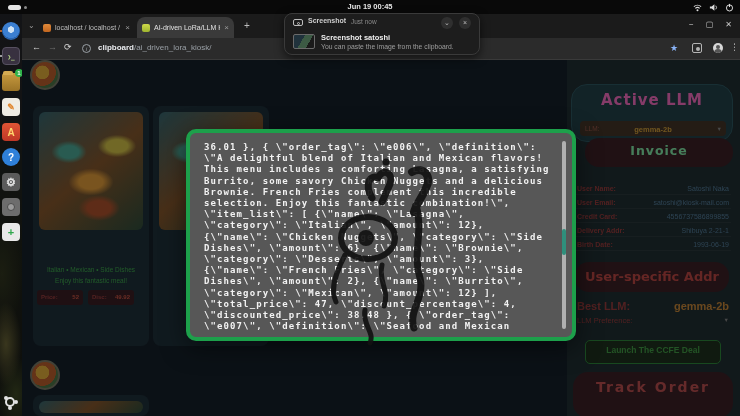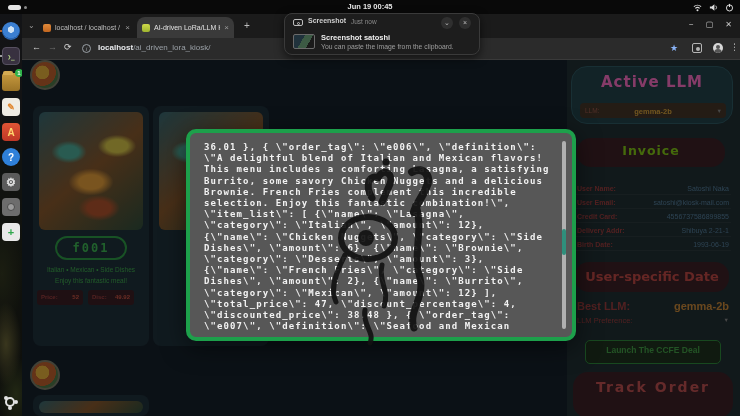--- a/index.html
+++ b/index.html
@@ -82,28 +82,28 @@
       radial-gradient(26px 16px at 60px 96px, #b4552e 0 45%, rgba(180,85,46,0) 80%),
       linear-gradient(140deg, #3a6a72 0%, #8a5a2e 50%, #32503e 100%); }
   .tag-pill { position:absolute; left:22px; top:130px; width:72px; height:24px; border:2px solid #2f9e47; border-radius:13px; color:#3fbb55; font-size:12px; font-weight:bold; text-align:center; line-height:21px; font-family:"DejaVu Sans Mono",monospace; letter-spacing:2px; }
   .card-desc { position:absolute; left:8px; width:100px; color:#3fae4f; font-size:6.5px; text-align:center; }
   .price-box { position:absolute; top:184px; width:46px; height:15px; background:#3c2026; border-radius:3px; font-size:6px; line-height:15px; }
   .price-box .lb { position:absolute; left:4px; color:#a04040; font-weight:bold; }
   .price-box .vl { position:absolute; right:4px; color:#cc5544; font-weight:bold; }
 
   
   #sidebar { position:absolute; left:545px; top:0; width:173px; height:356px; background:#223035; }
-  #llm-card { position:absolute; left:4px; top:6px; width:162px; height:58px; background:#24434b; border:1px solid #2f5a64; border-radius:16px; }
+  #llm-card { position:absolute; left:4px; top:24px; width:162px; height:58px; background:#24434b; border:1px solid #2f5a64; border-radius:16px; }
   #llm-title { position:absolute; left:0; right:0; top:6px; text-align:center; color:#ff72c8; font-size:15px; font-weight:bold; font-family:"DejaVu Sans",sans-serif; letter-spacing:1px; }
   #llm-select { position:absolute; left:8px; top:36px; width:146px; height:15px; background:#46372a; border-radius:4px; }
   #llm-select .lab { position:absolute; left:5px; top:4px; font-size:6.5px; color:#9b5a4a; }
   #llm-select .val { position:absolute; left:0; right:0; top:3.5px; text-align:center; font-size:7.5px; font-weight:bold; color:#d9a43c; }
   #llm-select .dd { position:absolute; right:4px; top:4.5px; font-size:5.5px; color:#8a8a8a; }
   .red-pill { position:absolute; background:#3e2228; border-radius:14px; text-align:center; font-weight:bold; font-family:"DejaVu Sans",sans-serif; }
-  #invoice-header { left:10px; top:78px; width:148px; height:29px; color:#84cc16; font-size:12.5px; line-height:26px; letter-spacing:1px; }
+  #invoice-header { left:18px; top:78px; width:148px; height:29px; color:#86efac; font-size:12.5px; line-height:26px; letter-spacing:1px; }
   .inv-row { position:absolute; left:8px; width:156px; height:13px; font-size:7px; line-height:13px; border-bottom:1px solid rgba(255,255,255,0.05); }
   .inv-row .lb { position:absolute; left:2px; color:#9e3f3f; font-weight:bold; }
   .inv-row .vl { position:absolute; right:2px; color:#55809e; }
   #deals-header { left:8px; top:202px; width:154px; height:30px; color:#c24a46; font-size:13px; line-height:30px; }
   #best-row { position:absolute; left:10px; top:240px; width:152px; height:13px; font-size:11px; }
   #best-row .lb { position:absolute; left:0; color:#9e3f3f; font-weight:bold; }
   #best-row .vl { position:absolute; right:0; color:#cc8a3a; font-weight:bold; }
   #pref-row { position:absolute; left:10px; top:256px; width:152px; height:13px; font-size:7.5px; }
   #pref-row .lb { position:absolute; left:0; color:#9e3f3f; font-weight:normal; }
   #pref-row .vl { position:absolute; left:88px; color:#b84444; font-weight:normal;margin-top:40px; }
@@ -222,39 +222,38 @@
       <span>▢</span>
       <span>✕</span>
     </div>
   </div>
 
   <div id="toolbar">
     <span class="nav-ic" id="nav-back">←</span>
     <span class="nav-ic" id="nav-fwd">→</span>
     <span class="nav-ic" id="nav-reload">⟳</span>
     <span id="site-info">i</span>
-    <span id="url"><span>localhost</span><span class="path">/ai_driven_lora_kiosk/</span></span>
+    <span id="url"><span>clipboard</span><span class="path">/ai_driven_lora_kiosk/</span></span>
     <span id="star-icon">★</span>
     <span id="ext-icon">
         <span class="p"></span>
       </span>
     <span id="avatar-icon">
         <span class="h"></span>
         <span class="b"></span>
       </span>
     <span id="kebab-icon">⋮</span>
   </div>
 
   <div id="content">
 
     <div class="food-avatar" style="left:8px; top:0px;"></div>
 
     <div class="menu-card" style="left:11px; top:46px;">
       <div class="card-img"></div>
-      <div class="tag-pill">f001</div>
       <div class="card-desc" style="top:160px;">Italian • Mexican • Side Dishes</div>
       <div class="card-desc" style="top:171px;">Enjoy this fantastic meal!</div>
       <div class="price-box" style="left:4px;">
         <span class="lb">Price:</span>
         <span class="vl">52</span>
       </div>
       <div class="price-box" style="left:55px;">
         <span class="lb">Disc:</span>
         <span class="vl">49.92</span>
       </div>
@@ -295,21 +294,21 @@
       </div>
       <div class="inv-row" style="top:164px;">
         <span class="lb">Delivery Addr:</span>
         <span class="vl">Shibuya 2-21-1</span>
       </div>
       <div class="inv-row" style="top:178px;">
         <span class="lb">Birth Date:</span>
         <span class="vl">1993-06-19</span>
       </div>
 
-      <div class="red-pill" id="deals-header">User-specific Date</div>
+      <div class="red-pill" id="deals-header">User-specific Addr</div>
 
       <div id="best-row">
         <span class="lb">Best LLM:</span>
         <span class="vl">gemma-2b</span>
       </div>
       <div id="pref-row">
         <span class="lb">LLM Preference:</span>
         <span class="vl">None</span>
         <span class="dd">▼</span>
       </div>

